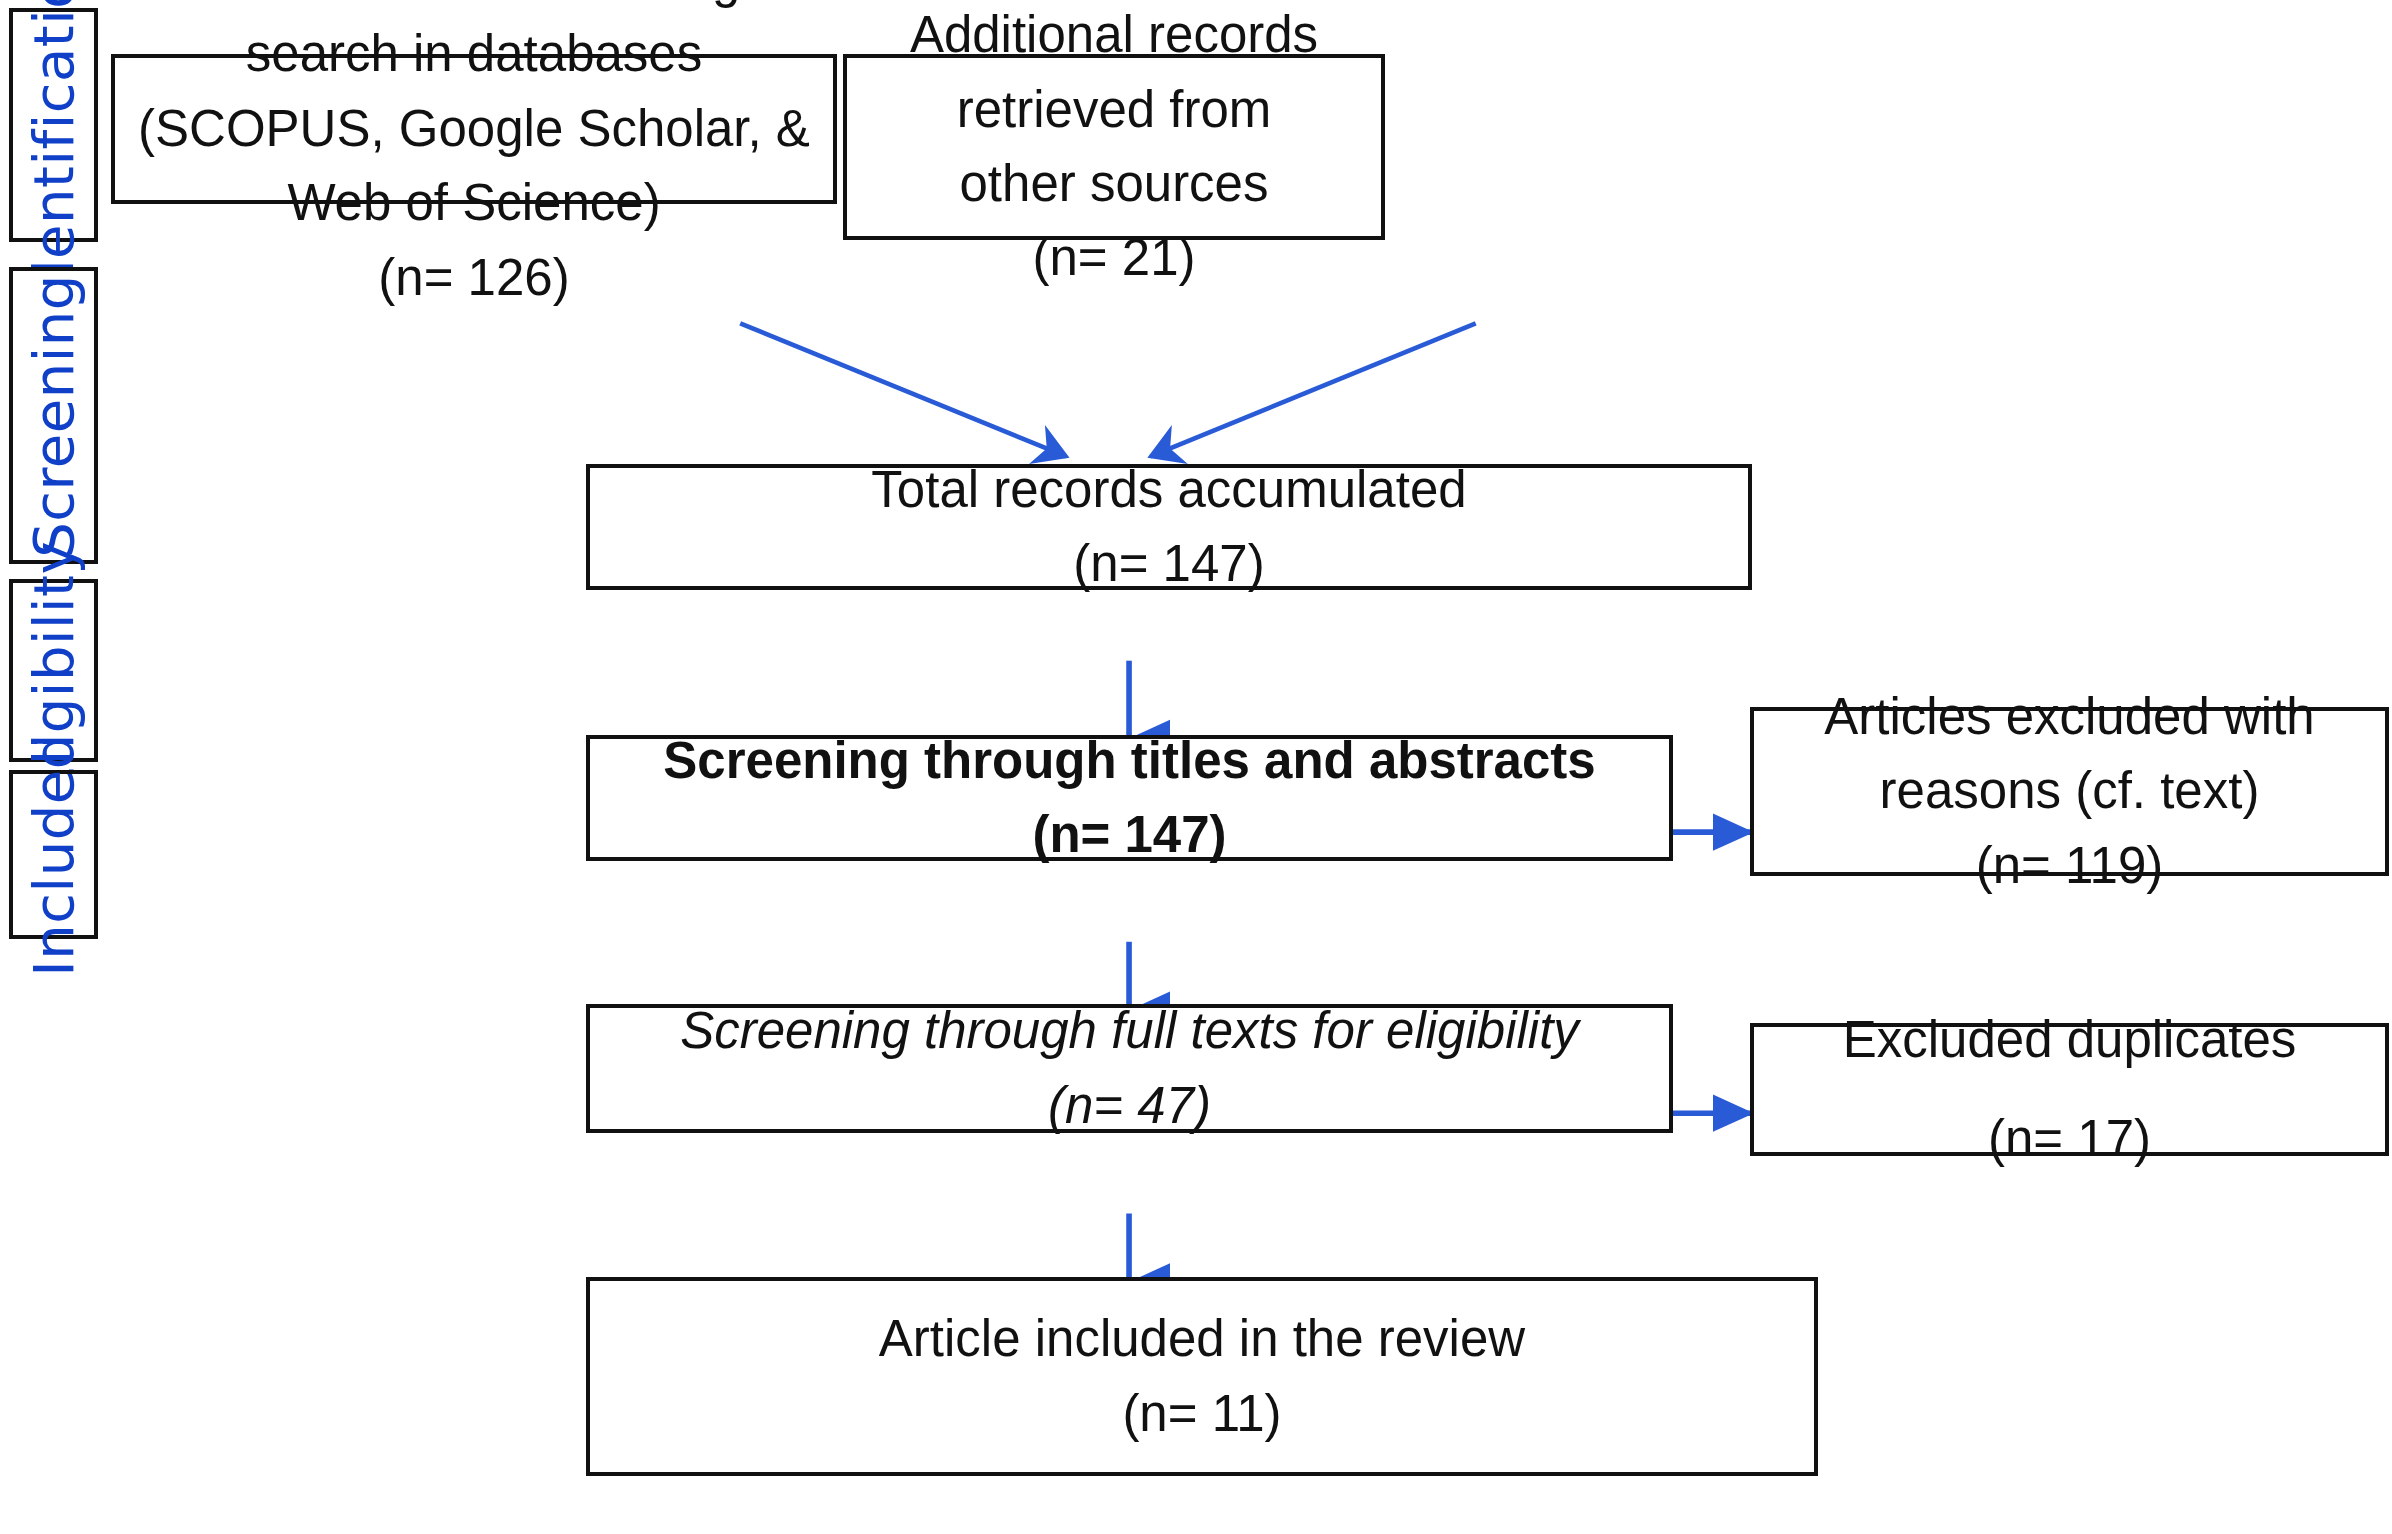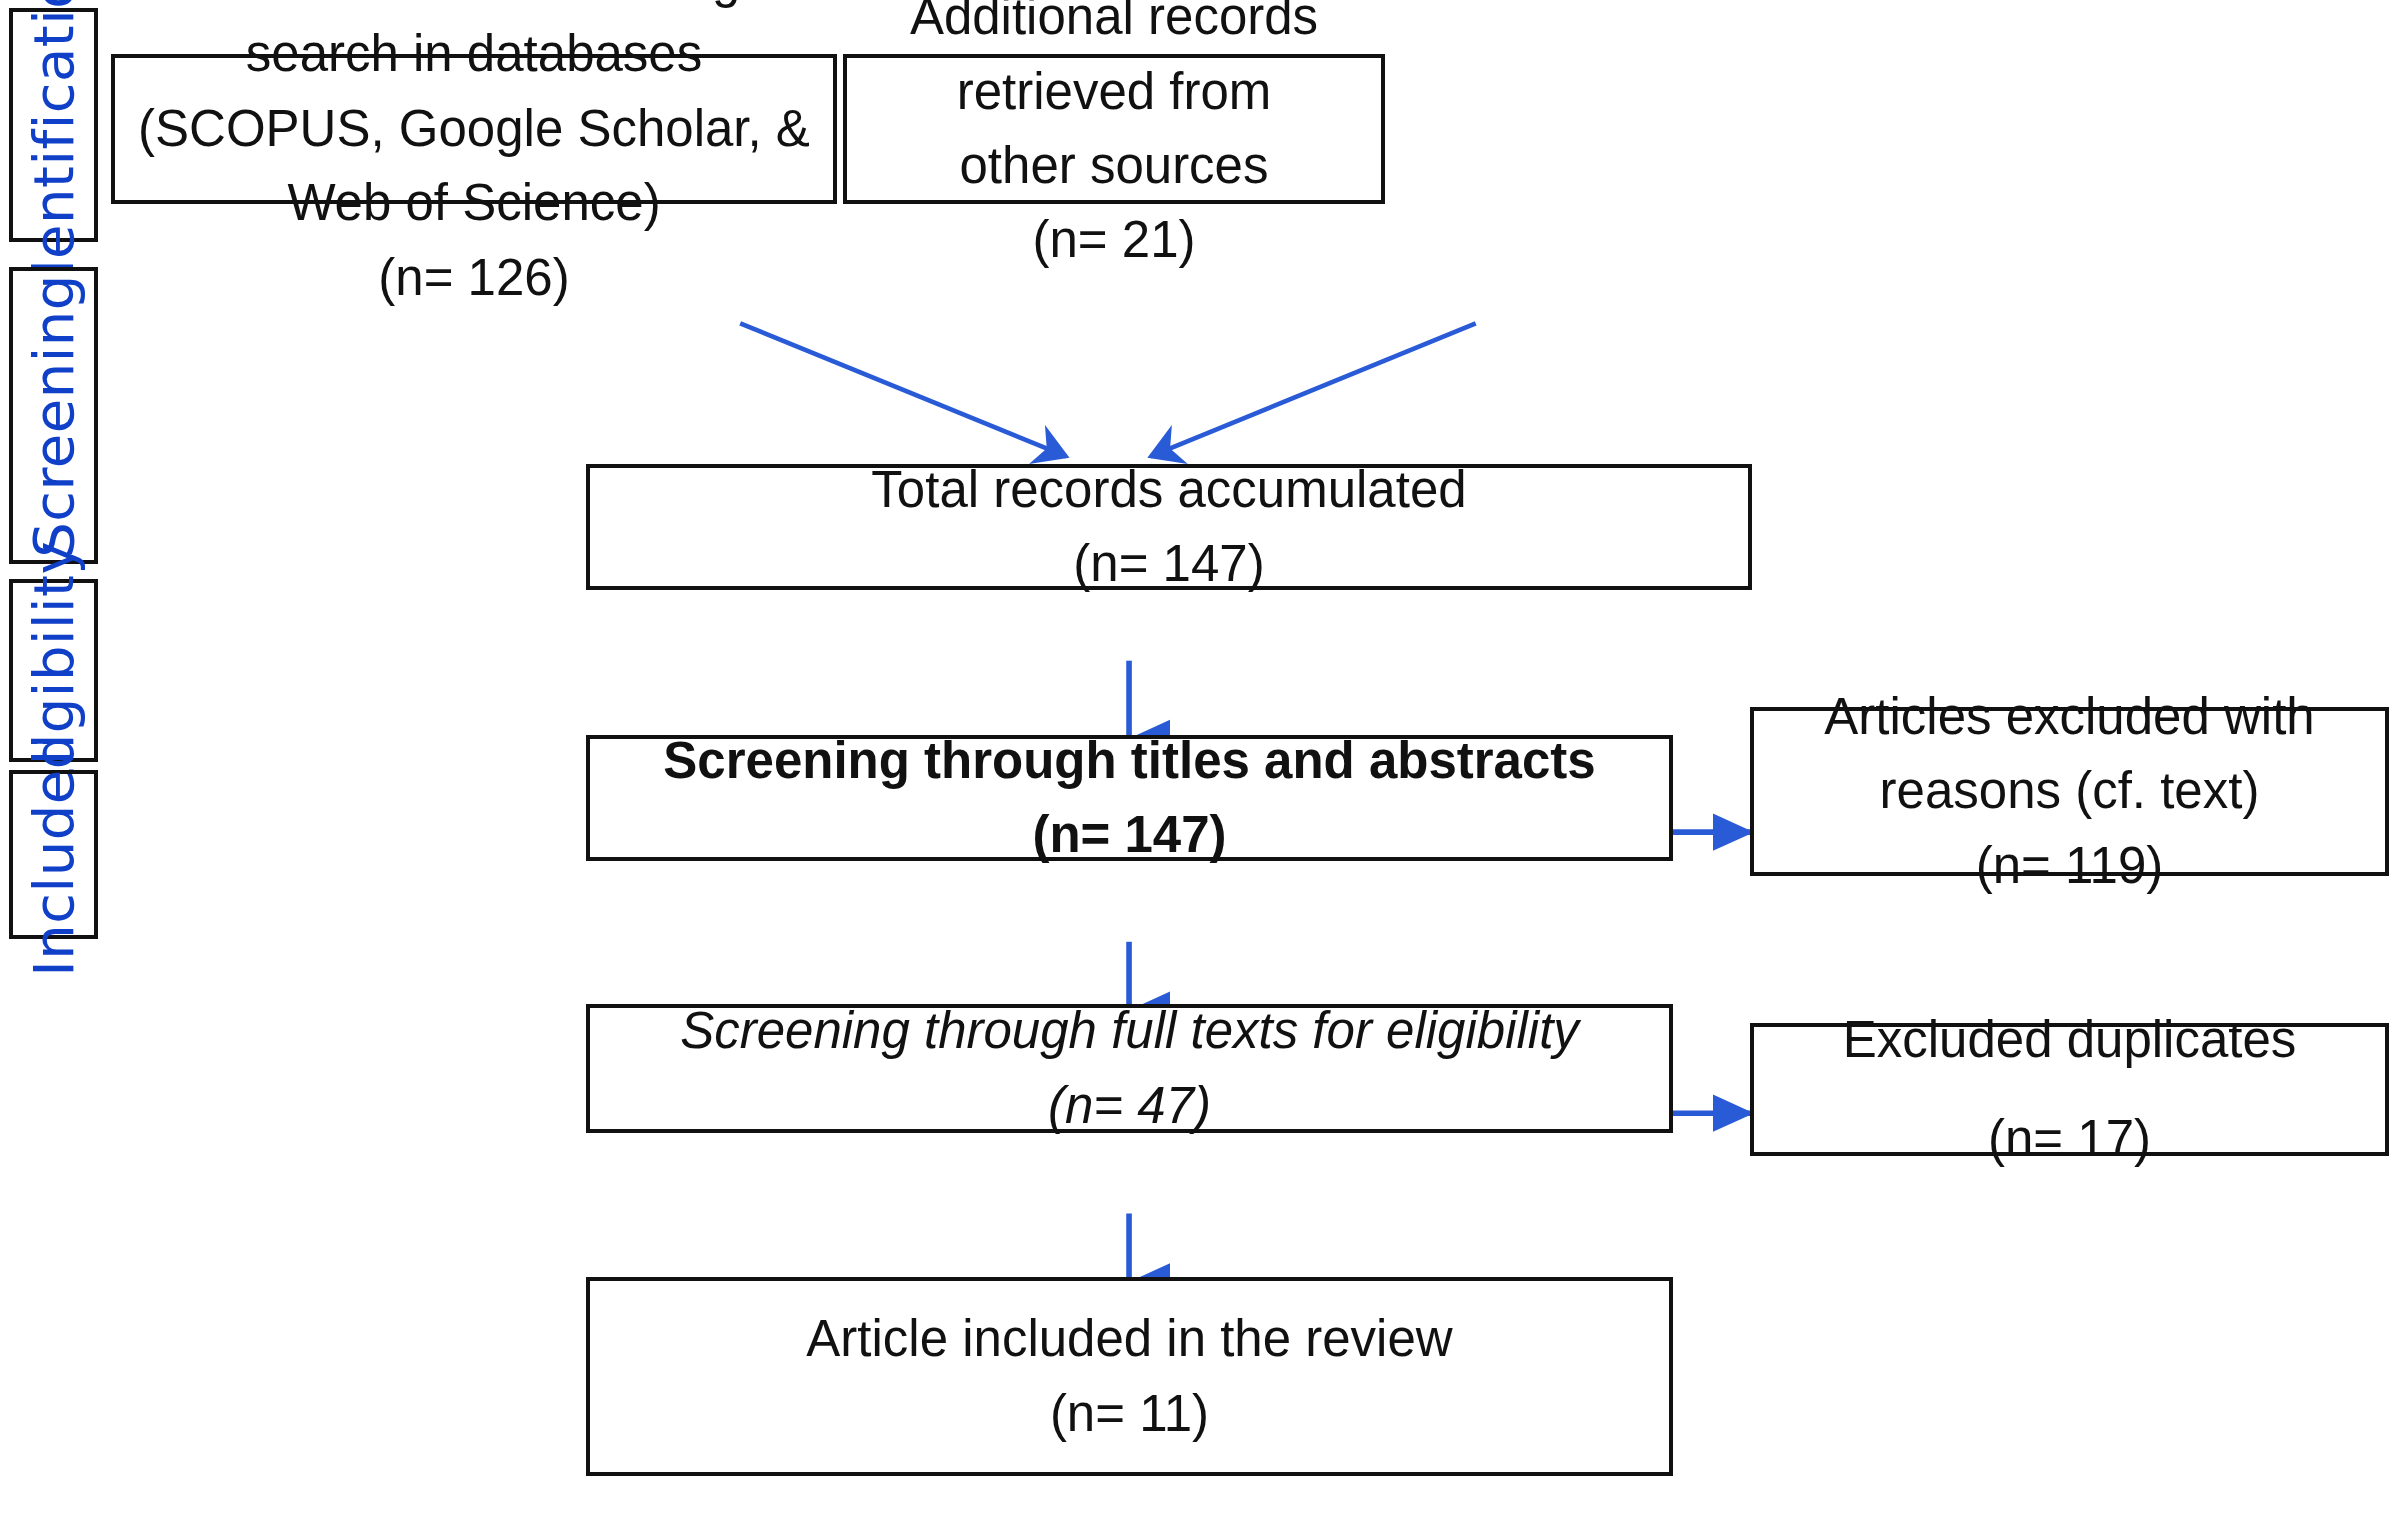--- a/index.html
+++ b/index.html
@@ -120,21 +120,21 @@
 
     <line x1="1782" y1="1188" x2="1872" y2="1188" stroke="#2a5bd7" stroke-width="6" marker-end="url(#ah-right)"></line>
   </svg>
 
   <div class="flow-box" style="left:111px; top:54px; width:726px; height:150px;">
     <span class="ln">Records retrieved through search in databases</span>
     <span class="ln">(SCOPUS, Google Scholar, &amp; Web of Science)</span>
     <span class="ln">(n= 126)</span>
   </div>
 
-  <div class="flow-box" style="left:843px; top:54px; width:542px; height:150px;">
+  <div class="flow-box" style="left:843px; top:54px; width:542px; height:186px;">
     <span class="ln">Additional records retrieved from</span>
     <span class="ln">other sources</span>
     <span class="ln">(n= 21)</span>
   </div>
 
   <div class="flow-box" style="left:586px; top:464px; width:1166px; height:126px;">
     <span class="ln">Total records accumulated</span>
     <span class="ln">(n= 147)</span>
   </div>
 
@@ -152,19 +152,19 @@
   <div class="flow-box" style="left:586px; top:1004px; width:1087px; height:129px;font-style:italic;">
     <span class="ln">Screening through full texts for eligibility</span>
     <span class="ln">(n= 47)</span>
   </div>
 
   <div class="flow-box" style="left:1750px; top:1023px; width:639px; height:133px;gap:24px;">
     <span class="ln">Excluded duplicates</span>
     <span class="ln">(n= 17)</span>
   </div>
 
-  <div class="flow-box" style="left:586px; top:1277px; width:1087px; height:199px;">
+  <div class="flow-box" style="left:586px; top:1277px; width:1232px; height:199px;">
     <span class="ln">Article included in the review</span>
     <span class="ln">(n= 11)</span>
   </div>
 
 </div>
 
 
 </body></html>

